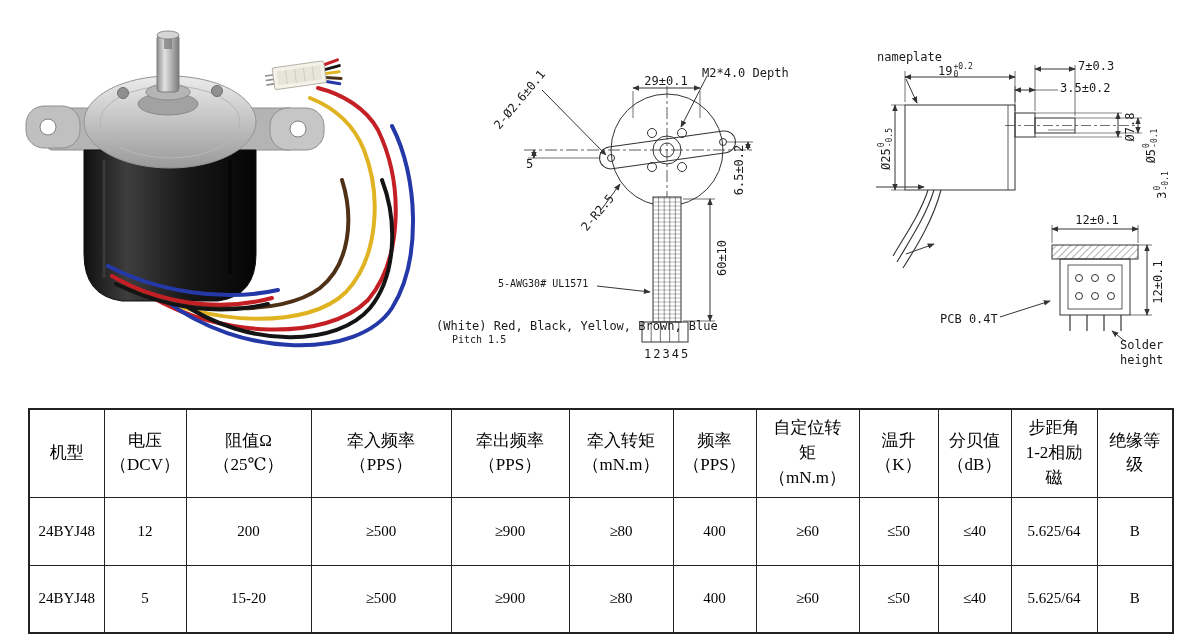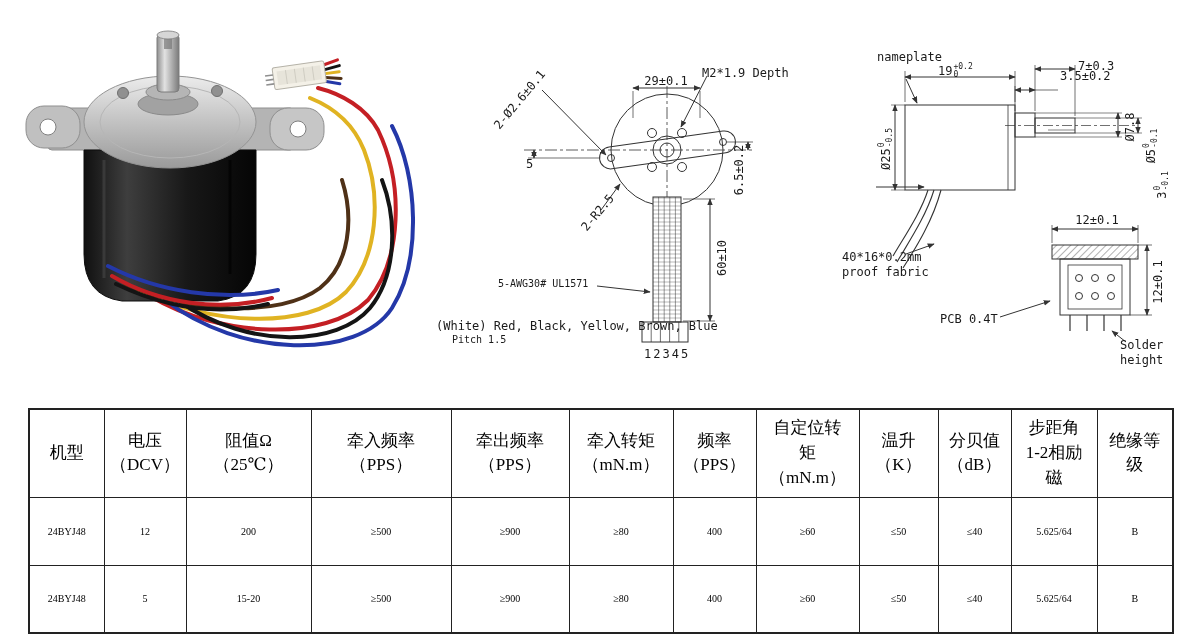--- a/index.html
+++ b/index.html
@@ -13,21 +13,21 @@
   .s10{font-size:12px}
   .rc{transform:translate(-50%,-50%) rotate(-90deg)}
   .r50{transform:translate(-50%,-50%) rotate(-50deg)}
   .dimstack{display:flex;align-items:center;gap:1px;white-space:nowrap}
   .tol{display:inline-flex;flex-direction:column;font-size:8px;line-height:8px}
   .pins{letter-spacing:2px}
   table.spec{position:absolute;left:28px;top:408px;width:1144px;border-collapse:collapse;table-layout:fixed;
     font-family:"Liberation Serif","DejaVu Serif",serif;color:#000;z-index:6;border:2px solid #222;background:#fff}
   .spec th,.spec td{border:1px solid #222;text-align:center;vertical-align:middle;white-space:pre-line;overflow:hidden}
   .spec thead th{height:88px;font-size:17px;font-weight:normal;line-height:1.45}
-  .spec tbody td{height:68px;font-size:10px}
+  .spec tbody td{height:68px;font-size:15px}
 </style>
 </head>
 <body>
 
 <div class="stage">
 
   <svg class="photo" width="410" height="378" viewBox="0 0 410 378">
     <defs>
       <linearGradient id="capG" x1="0" y1="0" x2="0" y2="1">
         <stop offset="0" stop-color="#ececec"></stop>
@@ -202,41 +202,41 @@
         <line x1="1052" y1="229" x2="1138" y2="229" marker-start="url(#ar)" marker-end="url(#ar)"></line>
         <line x1="1138" y1="245" x2="1152" y2="245" stroke-width="0.7"></line>
         <line x1="1130" y1="315" x2="1152" y2="315" stroke-width="0.7"></line>
         <line x1="1147" y1="245" x2="1147" y2="315" marker-start="url(#ar)" marker-end="url(#ar)"></line>
         <line x1="1126" y1="342" x2="1112" y2="331" marker-end="url(#ar)"></line>
       </g>
     </g>
   </svg>
 
   <div class="lbl ctr" style="left:628px;top:74px;width:76px">29±0.1</div>
-  <div class="lbl" style="left:702px;top:66px">M2*1.9 Depth</div>
+  <div class="lbl" style="left:702px;top:66px">M2*4.0 Depth</div>
   <div class="lbl r50" style="left:520px;top:100px">2-Ø2.6±0.1</div>
   <div class="lbl" style="left:526px;top:157px">5</div>
   <div class="lbl rc" style="left:739px;top:170px">6.5±0.2</div>
   <div class="lbl r50" style="left:598px;top:213px">2-R2.5</div>
   <div class="lbl rc" style="left:722px;top:258px">60±10</div>
   <div class="lbl s11" style="left:498px;top:278px">5-AWG30# UL1571</div>
   <div class="lbl s10" style="left:436px;top:319px">(White) Red, Black, Yellow, Brown, Blue</div>
   <div class="lbl s11" style="left:452px;top:334px">Pitch 1.5</div>
   <div class="lbl pins" style="left:644px;top:347px">12345</div>
 
   <div class="lbl" style="left:877px;top:50px">nameplate</div>
   <div class="lbl dimstack" style="left:938px;top:63px">
     <span>19</span>
     <span class="tol">
       <span>+0.2</span>
       <span>0</span>
     </span>
   </div>
   <div class="lbl" style="left:1078px;top:59px">7±0.3</div>
-  <div class="lbl" style="left:1060px;top:69px">3.5±0.2</div>
+  <div class="lbl" style="left:1060px;top:81px">3.5±0.2</div>
   <div class="lbl rc" style="left:1130px;top:127px">Ø7.8</div>
   <div class="lbl dimstack rc" style="left:1151px;top:146px">
     <span>Ø5</span>
     <span class="tol">
       <span>0</span>
       <span>-0.1</span>
     </span>
   </div>
   <div class="lbl dimstack rc" style="left:886px;top:149px">
     <span>Ø25</span>
@@ -245,22 +245,20 @@
       <span>-0.5</span>
     </span>
   </div>
   <div class="lbl dimstack rc" style="left:1162px;top:185px">
     <span>3</span>
     <span class="tol">
       <span>0</span>
       <span>-0.1</span>
     </span>
   </div>
-  <div class="lbl" style="left:842px;top:250px;width:110px">40*16*0.2mm
-proof fabric</div>
   <div class="lbl" style="left:940px;top:312px">PCB 0.4T</div>
 
   <div class="lbl ctr" style="left:1056px;top:213px;width:82px">12±0.1</div>
   <div class="lbl rc" style="left:1158px;top:282px">12±0.1</div>
   <div class="lbl" style="left:1120px;top:338px">Solder
 height</div>
 
   <table class="spec">
     <colgroup>
       <col style="width:75px">

